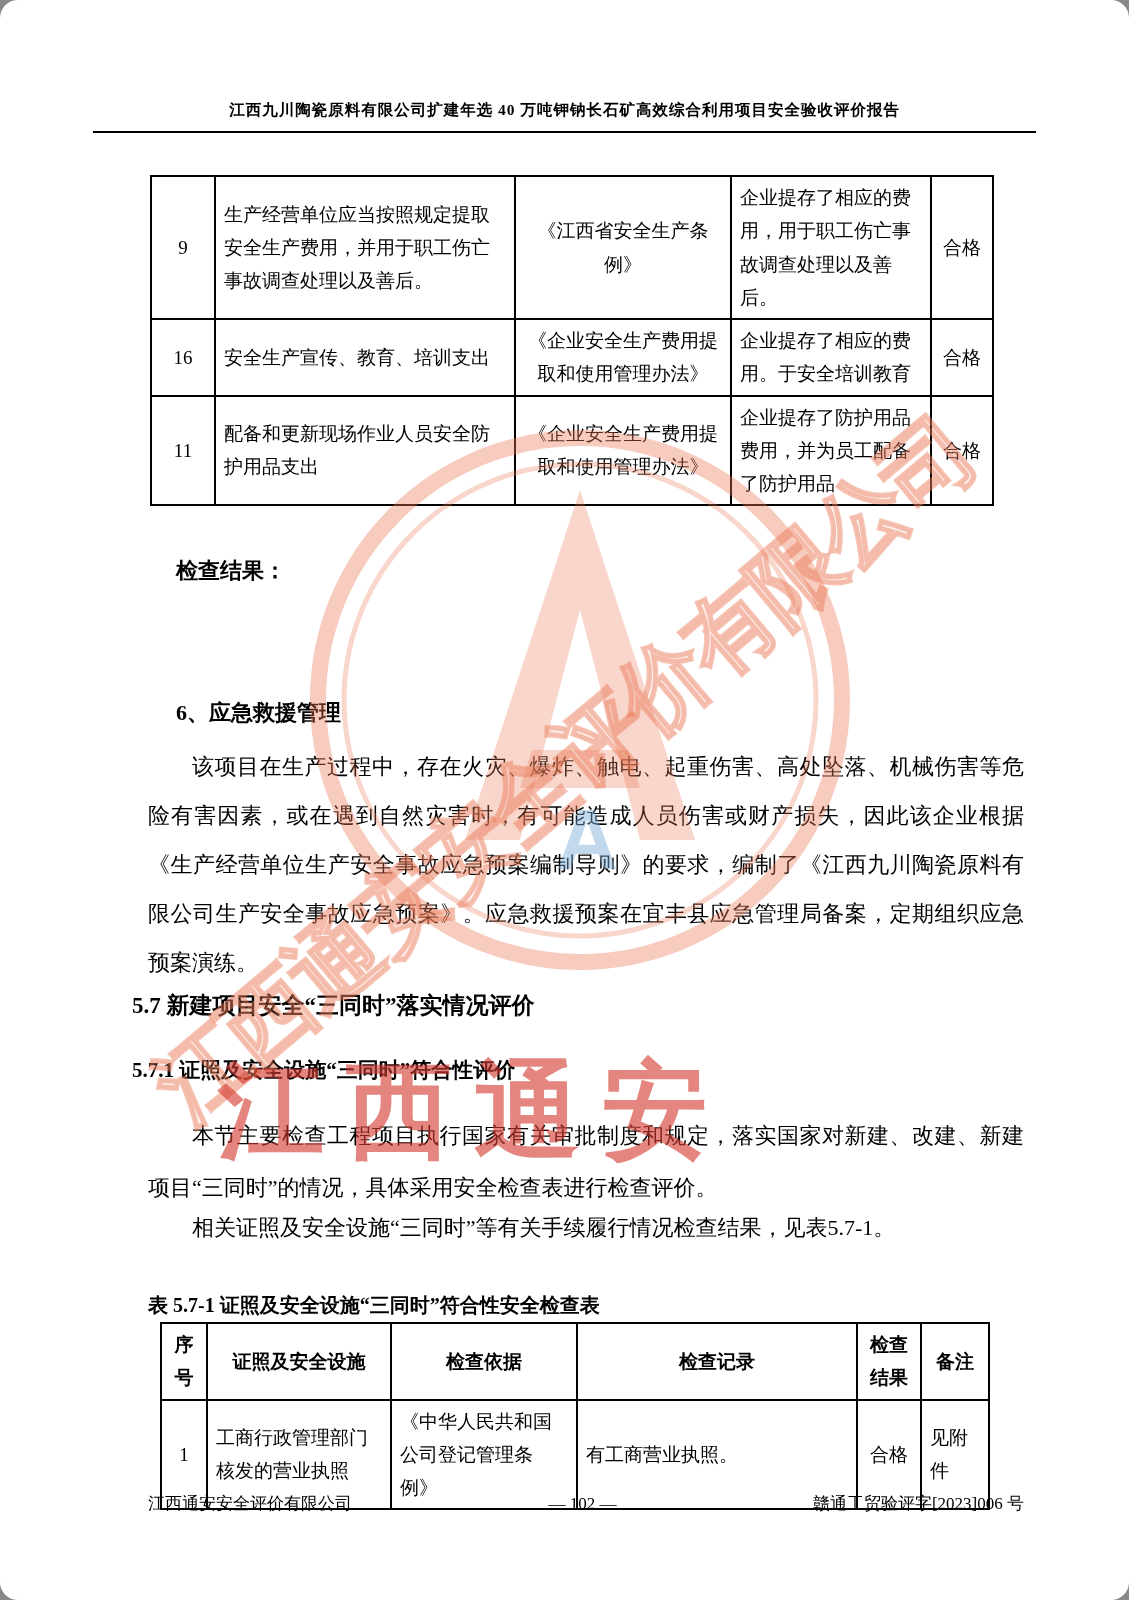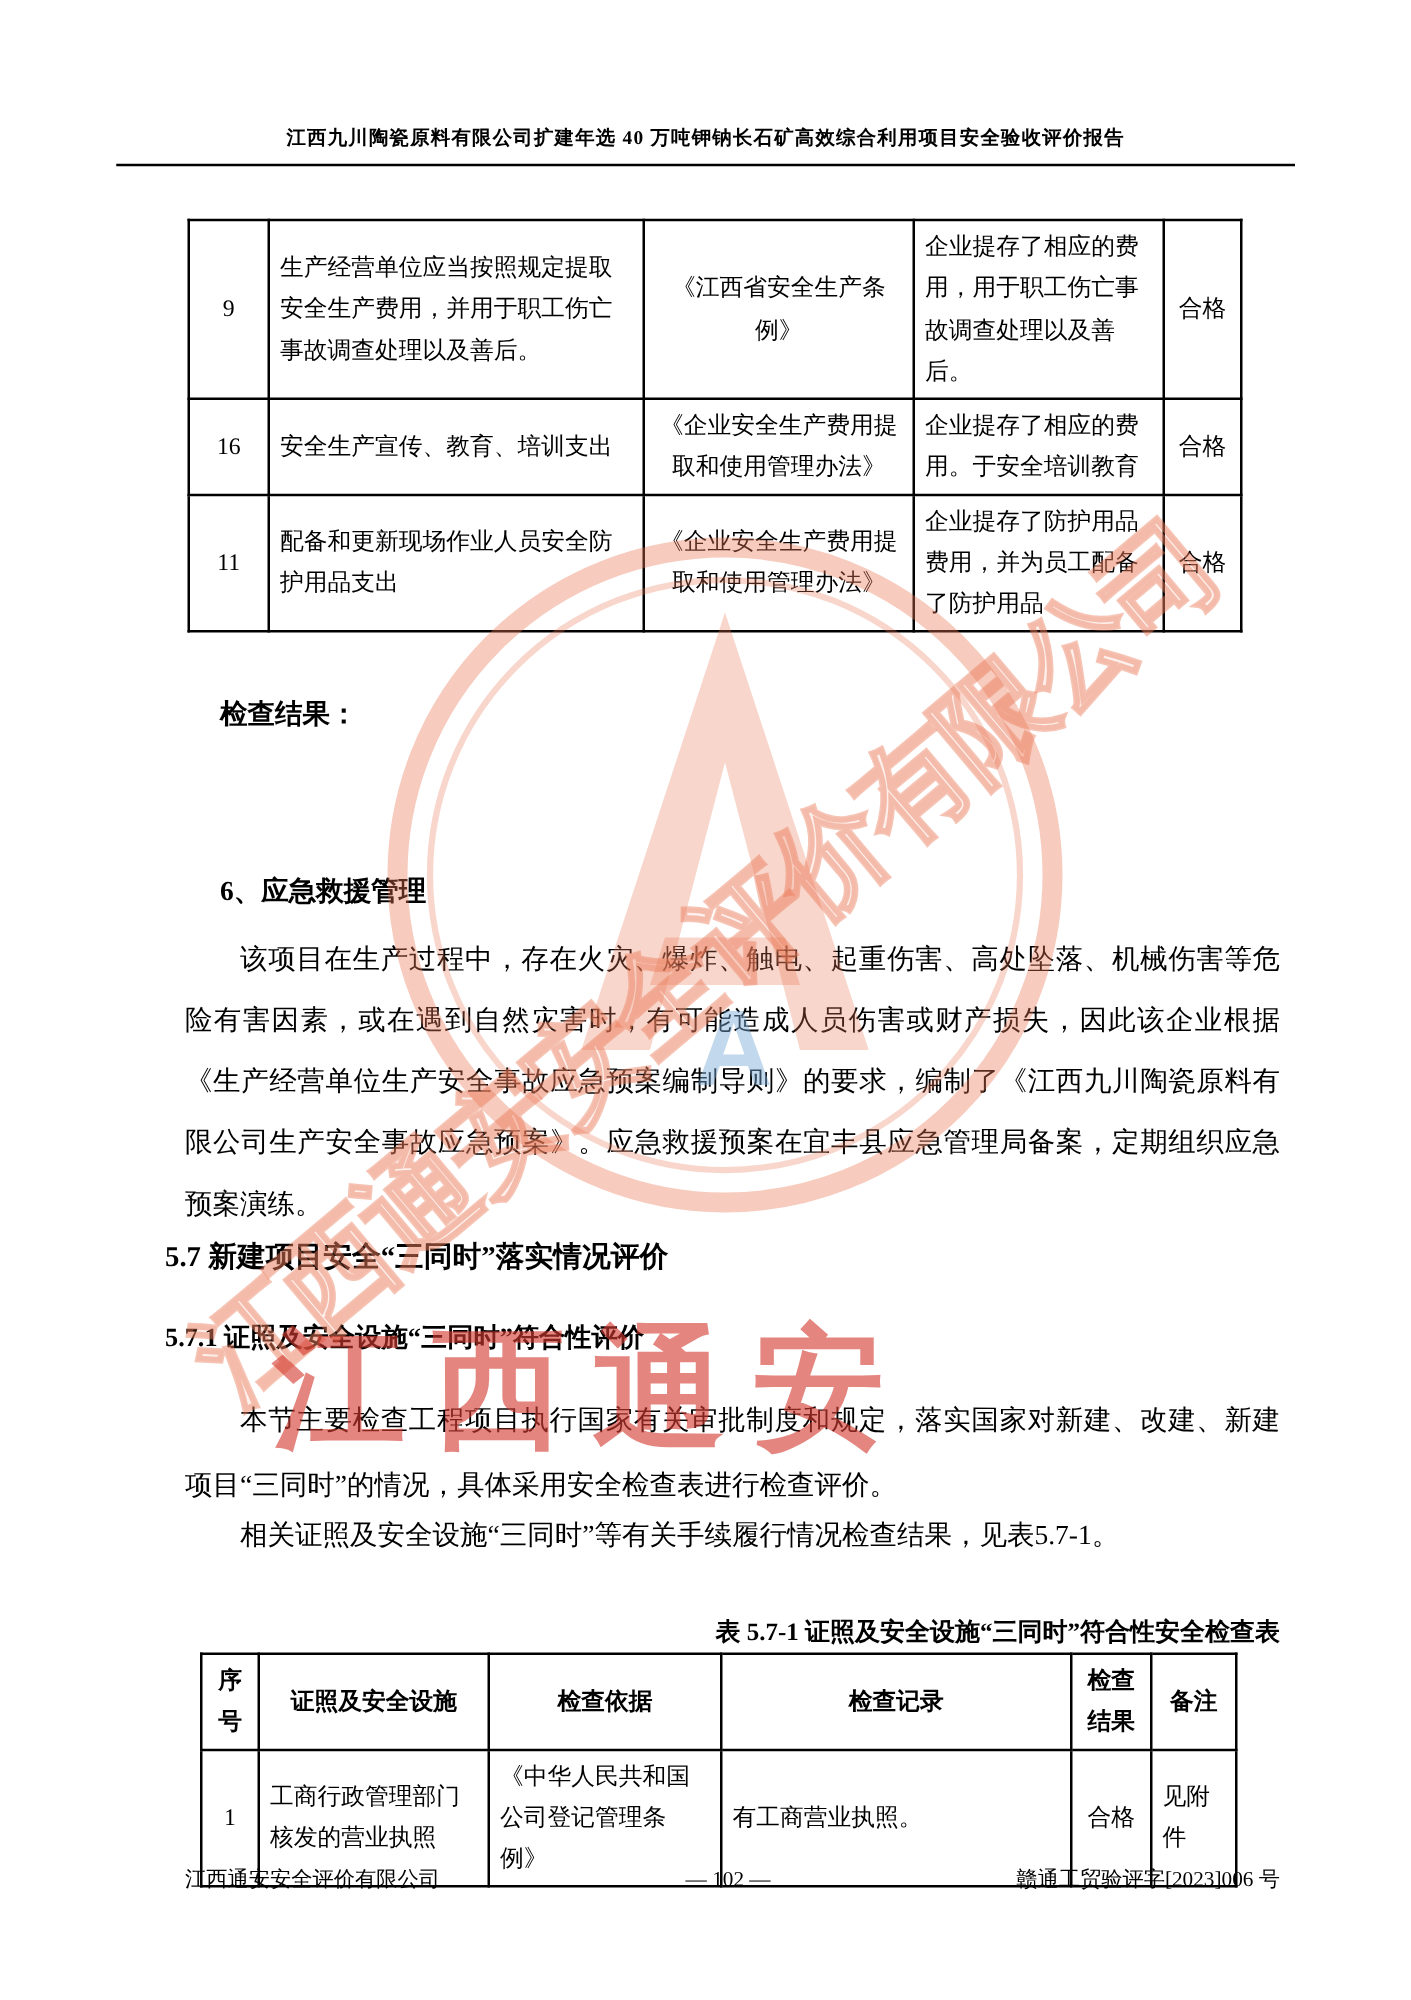--- a/index.html
+++ b/index.html
@@ -5,20 +5,21 @@
   * { margin: 0; padding: 0; box-sizing: border-box; }
   html,body { background: #888; }
   .page {
     position: relative;
     width: 1129px; height: 1600px;
     margin: 0 auto;
     background: #ffffff;
     font-family: "Liberation Serif", "DejaVu Serif", serif;
     color: #000;
     overflow: hidden;
+    border-radius: 18px;
   }
 
   
   .doc-header {
     position: absolute; left: 93px; top: 100px; width: 943px;
     text-align: center; font-size: 15.5px; font-weight: bold;
     letter-spacing: 1px;
     padding-bottom: 10px;
     border-bottom: 2px solid #000;
   }
@@ -48,21 +49,21 @@
     text-indent: 2em;
     word-break: break-all;
   }
   .heading {
     position: absolute; left: 132px; width: 876px;
     font-weight: bold;
   }
   .indent2 { text-indent: 2em; }
   .caption {
     position: absolute; left: 148px; width: 876px;
-    text-align: right; font-weight: bold; font-size: 20px;
+    text-align: left; font-weight: bold; font-size: 20px;
   }
 
   
   .footer {
     position: absolute; left: 148px; top: 1492px; width: 876px;
     font-size: 17px;
     display: flex; justify-content: space-between; align-items: baseline;
   }
 
   

